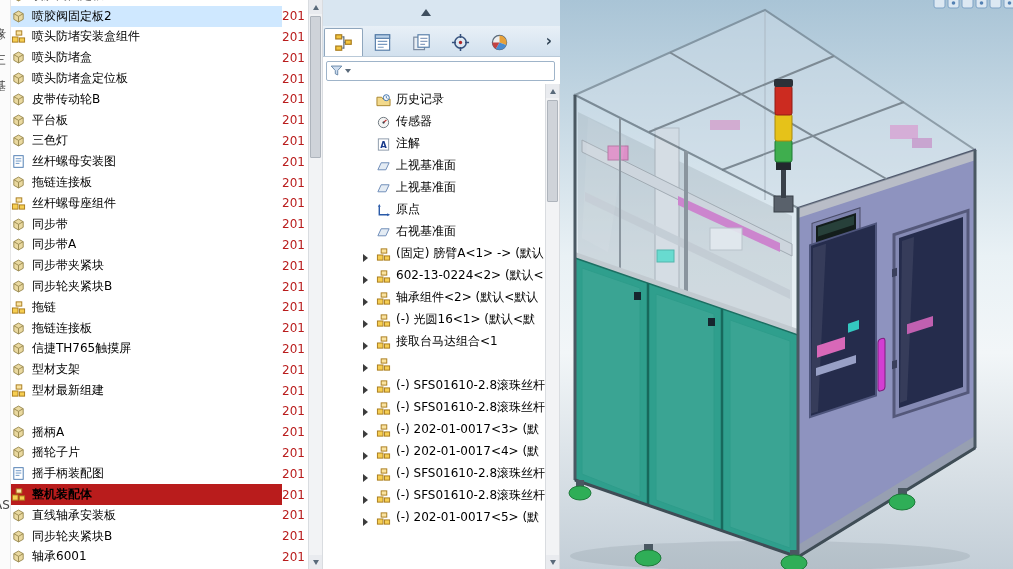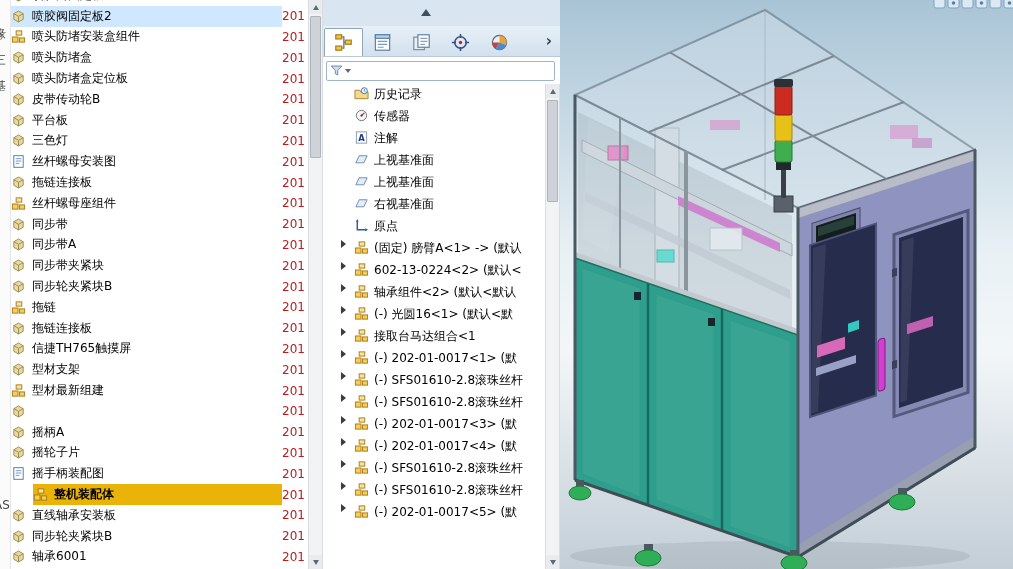--- a/index.html
+++ b/index.html
@@ -11,21 +11,21 @@
   #edge-strip{position:absolute;left:0;top:0;width:10px;height:100%;background:#fbfbfb;
               border-right:1px solid #e6e6e6;overflow:hidden;z-index:3;}
   .frag{position:absolute;left:-6px;width:18px;font-size:12px;color:#444;}
 
   
   #file-panel{position:absolute;left:11px;top:0;width:297px;height:100%;background:#fff;overflow:hidden;}
   #file-list{position:absolute;left:0;top:-15px;right:0;}
   .file-row{height:20.8px;display:flex;align-items:stretch;}
   .row-main{flex:1;display:flex;align-items:center;overflow:hidden;}
   .file-row.selected .row-main{background:#cfe8ff;}
-  .file-row.current .row-main{background:#eab308;margin-left:22px;}
+  .file-row.current .row-main{background:#b91c1c;}
   .file-row.current .fname{font-weight:bold;}
   .ficon{width:18px;flex:none;display:flex;align-items:center;}
   .ficon svg{display:block;}
   .fname{flex:1;font-size:12px;color:#000;white-space:nowrap;overflow:hidden;padding-left:3px;}
   .fdate{width:26px;flex:none;font-size:12px;color:#b91c1c;display:flex;align-items:center;overflow:hidden;}
 
   
   .vscroll{position:absolute;background:#f2f3f5;border-left:1px solid #d9dce0;border-right:1px solid #d9dce0;}
   #list-scrollbar{left:308px;top:0;width:13px;height:100%;z-index:2;}
   .sb-arrow{position:absolute;left:0;width:100%;height:14px;display:flex;align-items:center;
@@ -51,21 +51,21 @@
   .tab.selected{background:#fff;border-color:#8fa6bd;border-radius:2px 2px 0 0;}
   .tab svg{display:block;}
   #tab-overflow{margin-left:auto;margin-right:8px;align-self:center;font-size:15px;font-weight:bold;color:#2f4254;cursor:pointer;}
   #filter-row{background:#fff;padding:4px 5px 3px;border-top:1px solid #b9c9d8;}
   #filter-box{height:18px;border:1px solid #9fb4c9;border-radius:2px;background:#fff;
               display:flex;align-items:center;padding:0 3px;}
   .dd-tri{width:0;height:0;border-left:3px solid transparent;border-right:3px solid transparent;
           border-top:4px solid #5a6a7a;margin-left:2px;}
   #tree-area{position:absolute;top:82px;left:0;right:0;bottom:0;background:#fff;}
   #tree{position:absolute;top:4px;left:0;right:14px;bottom:0;overflow:hidden;}
-  .t-row{height:22px;display:flex;align-items:flex-start;padding-left:20px;white-space:nowrap;overflow:hidden;cursor:default;}
+  .t-row{height:22px;display:flex;align-items:flex-end;padding-left:42px;white-space:nowrap;overflow:hidden;cursor:default;}
   .t-arrow{width:13px;flex:none;display:flex;align-items:center;}
   .t-arrow.has::before{content:"";width:0;height:0;border-top:4px solid transparent;
                        border-bottom:4px solid transparent;border-left:5px solid #3c3c3c;}
   .t-icon{width:18px;flex:none;display:flex;align-items:center;}
   .t-icon svg{display:block;}
   .t-label{font-size:12px;color:#000;padding-left:2px;}
 
   
   #viewport{position:absolute;left:560px;top:0;width:453px;height:569px;overflow:hidden;}
   #viewport svg{display:block;}
@@ -548,37 +548,37 @@
               <svg viewBox="0 0 16 16" width="15" height="15" aria-hidden="true">
                 <path d="M2 11.5 L5.5 4 H14 L10.5 11.5 Z" fill="#e4ecf4" stroke="#6a89b5"></path>
               </svg>
             </span>
             <span class="t-label">上视基准面</span>
           </div>
           <div class="t-row">
             <span class="t-arrow"></span>
             <span class="t-icon">
               <svg viewBox="0 0 16 16" width="15" height="15" aria-hidden="true">
-                <path d="M2 11.5 L5.5 4 H14 L10.5 11.5 Z" fill="#e4ecf4" stroke="#6a89b5"></path>
-              </svg>
-            </span>
-            <span class="t-label">右视基准面</span>
-          </div>
-          <div class="t-row">
-            <span class="t-arrow"></span>
-            <span class="t-icon">
-              <svg viewBox="0 0 16 16" width="15" height="15" aria-hidden="true">
                 <path d="M3.5 3.5 V12.5 H13" fill="none" stroke="#2a5aa8" stroke-width="1.5"></path>
                 <path d="M3.5 1 L2 4 H5 Z" fill="#2a5aa8"></path>
                 <path d="M15 12.5 L12 11 V14 Z" fill="#2a5aa8"></path>
               </svg>
             </span>
             <span class="t-label">原点</span>
           </div>
           <div class="t-row">
+            <span class="t-arrow"></span>
+            <span class="t-icon">
+              <svg viewBox="0 0 16 16" width="15" height="15" aria-hidden="true">
+                <path d="M2 11.5 L5.5 4 H14 L10.5 11.5 Z" fill="#e4ecf4" stroke="#6a89b5"></path>
+              </svg>
+            </span>
+            <span class="t-label">右视基准面</span>
+          </div>
+          <div class="t-row">
             <span class="t-arrow has"></span>
             <span class="t-icon">
               <svg viewBox="0 0 16 16" width="15" height="15" aria-hidden="true">
                 <rect x="1.5" y="8.5" width="6" height="5.5" fill="#f6ce52" stroke="#a87b1c"></rect>
                 <rect x="9" y="9.5" width="5.5" height="4.5" fill="#f6ce52" stroke="#a87b1c"></rect>
                 <rect x="5.5" y="2" width="6" height="4.5" fill="#fae3a0" stroke="#a87b1c"></rect>
               </svg>
             </span>
             <span class="t-label">(固定) 膀臂A&lt;1&gt; -&gt; (默认</span>
           </div>
@@ -628,21 +628,20 @@
           </div>
           <div class="t-row">
             <span class="t-arrow has"></span>
             <span class="t-icon">
               <svg viewBox="0 0 16 16" width="15" height="15" aria-hidden="true">
                 <rect x="1.5" y="8.5" width="6" height="5.5" fill="#f6ce52" stroke="#a87b1c"></rect>
                 <rect x="9" y="9.5" width="5.5" height="4.5" fill="#f6ce52" stroke="#a87b1c"></rect>
                 <rect x="5.5" y="2" width="6" height="4.5" fill="#fae3a0" stroke="#a87b1c"></rect>
               </svg>
             </span>
-            <span class="t-label">(-) 202-01-0017&lt;1&gt; (默</span>
           </div>
           <div class="t-row">
             <span class="t-arrow has"></span>
             <span class="t-icon">
               <svg viewBox="0 0 16 16" width="15" height="15" aria-hidden="true">
                 <rect x="1.5" y="8.5" width="6" height="5.5" fill="#f6ce52" stroke="#a87b1c"></rect>
                 <rect x="9" y="9.5" width="5.5" height="4.5" fill="#f6ce52" stroke="#a87b1c"></rect>
                 <rect x="5.5" y="2" width="6" height="4.5" fill="#fae3a0" stroke="#a87b1c"></rect>
               </svg>
             </span>

